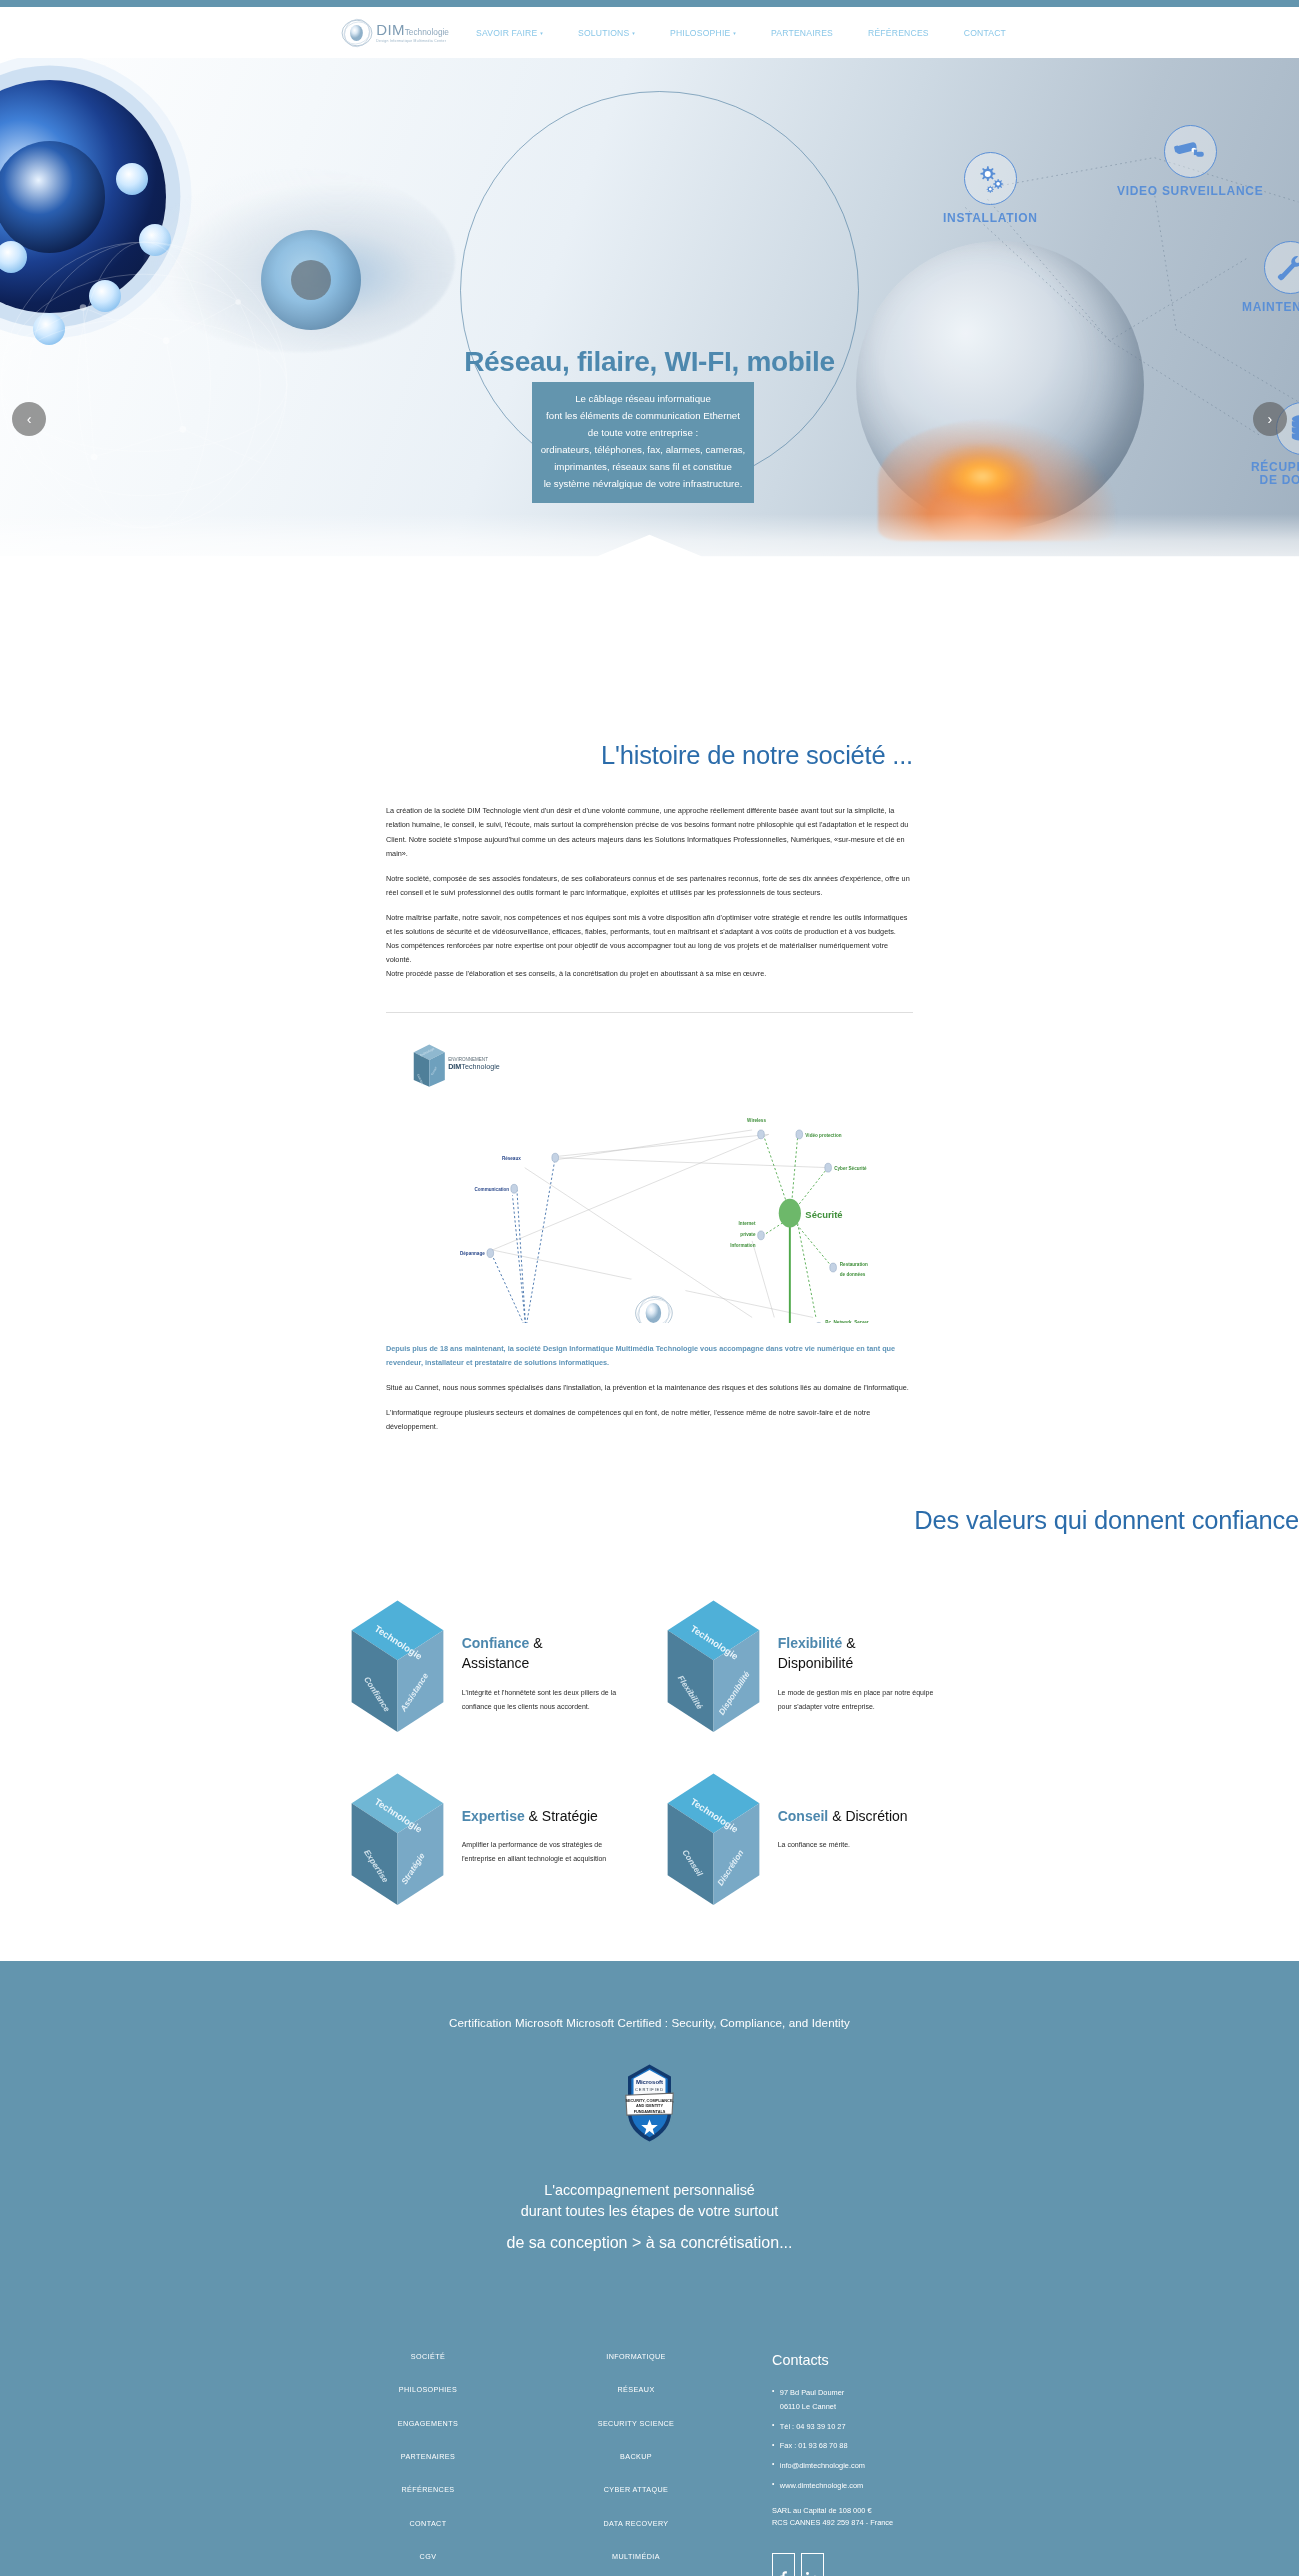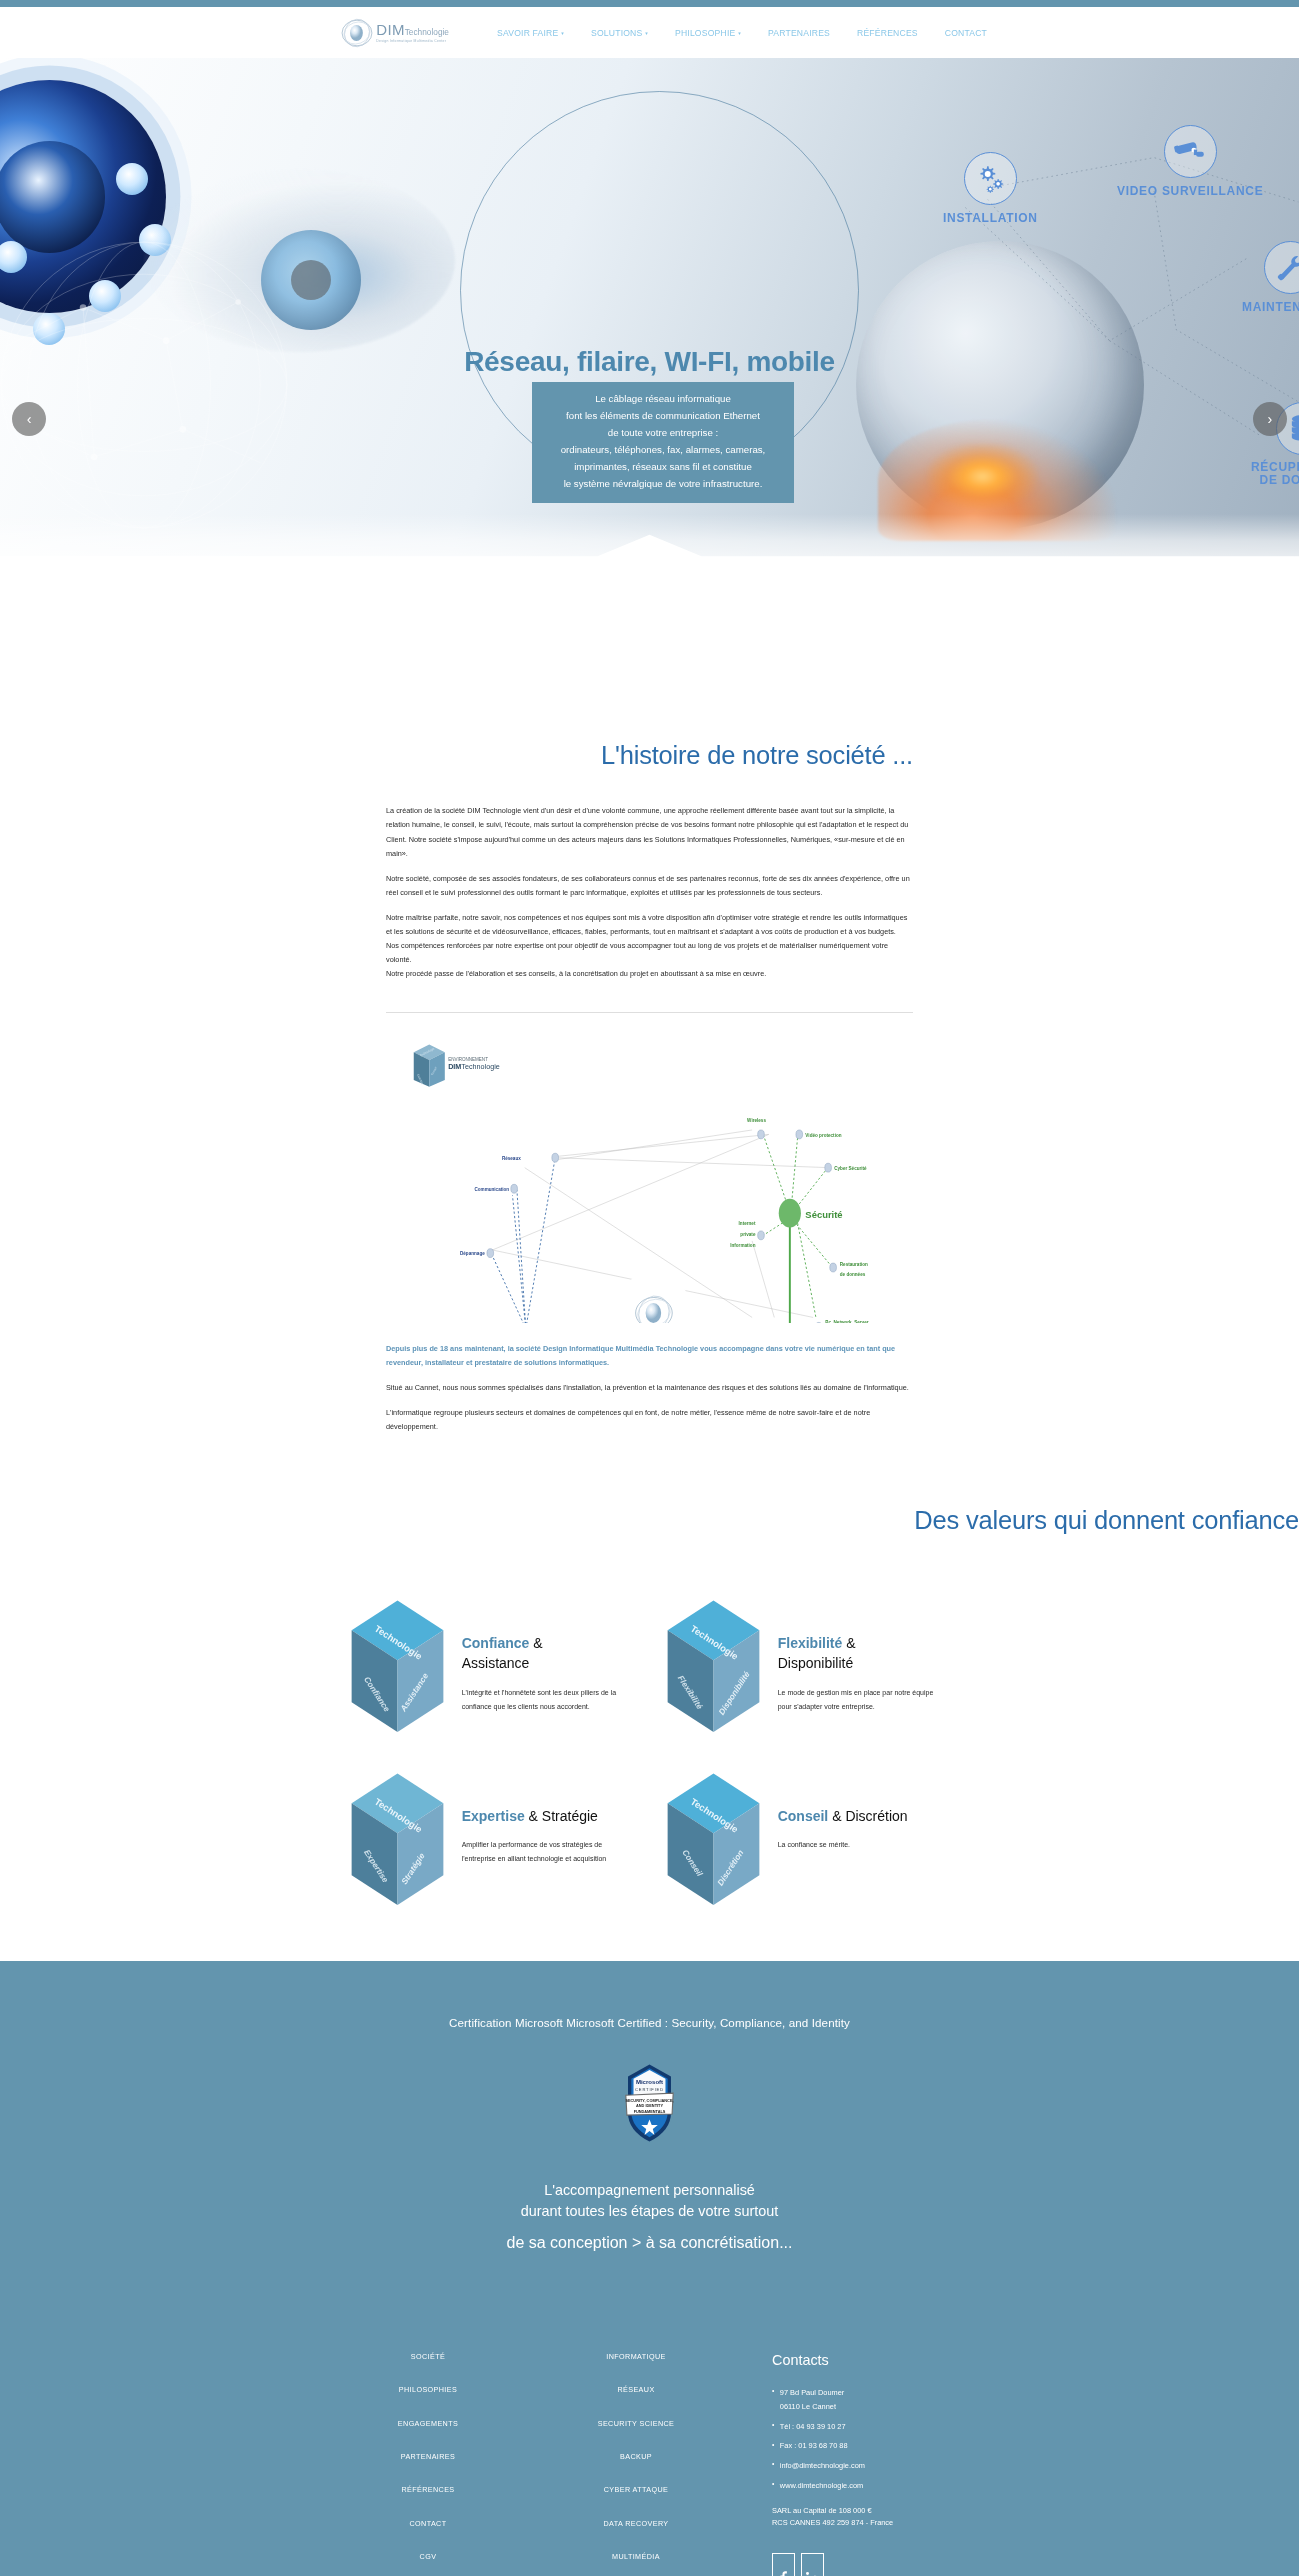--- a/index.html
+++ b/index.html
@@ -32,22 +32,22 @@
   }
   .logo-mark { width: 32px; height: 30px; display:block; }
   .logo-text { display:flex; flex-direction:column; justify-content:center; }
   .logo-main { font-size: 15px; letter-spacing: 0.3px; line-height: 1; color:#7d9bb3; font-weight:300;}
   .logo-main .tech { font-size: 8.3px; color:#8fa8bd; letter-spacing:0; }
   .logo-sub { font-size: 3.4px; color:#9ab3c6; letter-spacing:0.3px; margin-top:1.7px; }
 
   .nav {
     display: flex;
     align-items: center;
-    gap: 27px;
-    margin-left: 48px;
+    gap: 35px;
+    margin-left: 27px;
   }
   .nav-item {
     font-size: 8.6px;
     color: #8ac7e8;
     letter-spacing: 0.2px;
     white-space: nowrap;
     cursor: pointer;
     display: flex;
     align-items: center;
     gap: 2.8px;
@@ -139,21 +139,21 @@
   .hero-title {
     position: absolute; left: 0; right: 0; top: 288px;
     text-align: center;
     font-size: 28px;
     font-weight: bold;
     color: #4d88ae;
     letter-spacing: -0.3px;
   }
   .hero-box {
     position: absolute; left: 532px; top: 324px;
-    width: 262px;
+    width: 222px;
     background: #6395ae;
     color: #ffffff;
     text-align: center;
     padding: 9px 6.7px 10px;
     font-size: 9.7px;
     line-height: 1.75;
   }
   .hero-arrow {
     position:absolute; top: 344px; width: 34px; height: 34px; border-radius:50%;
     background: rgba(90,90,90,0.62);

